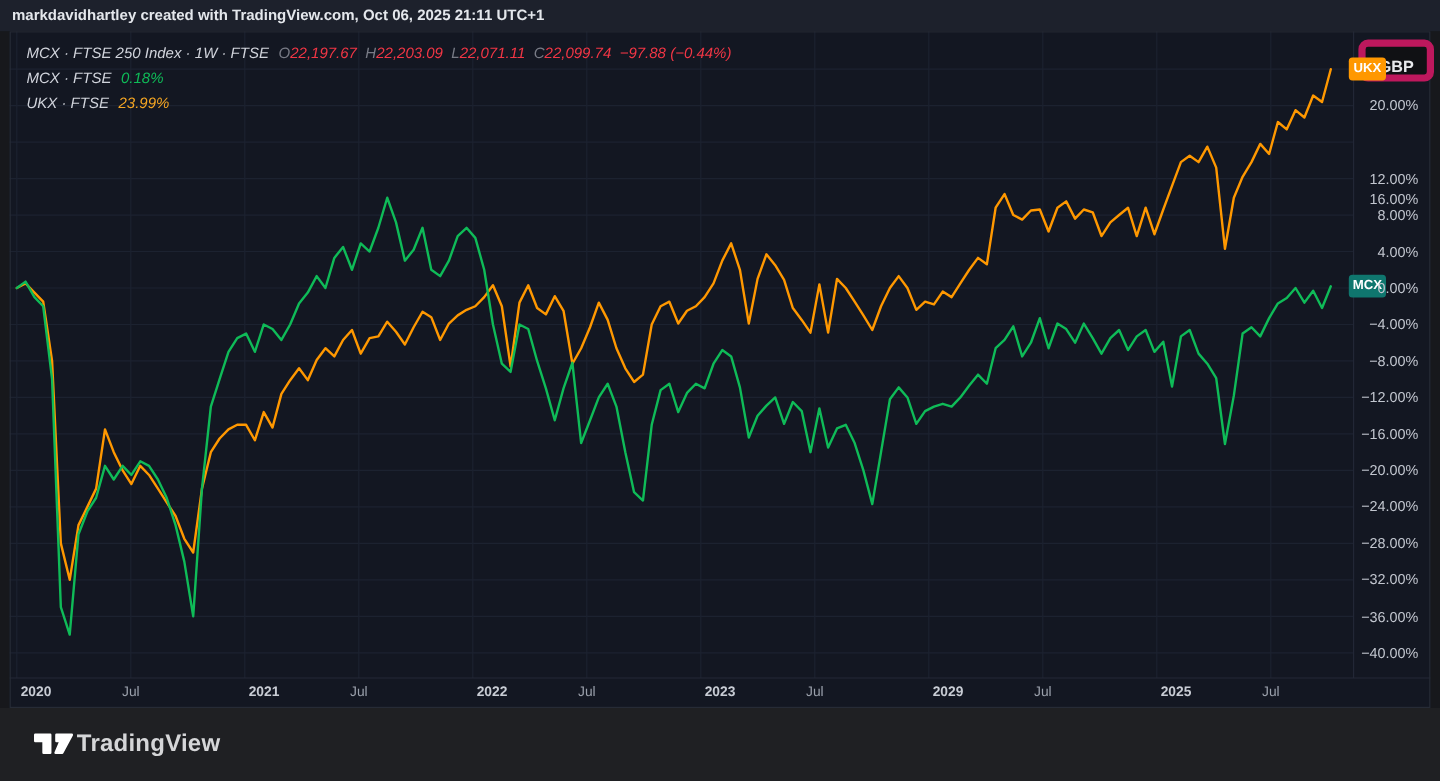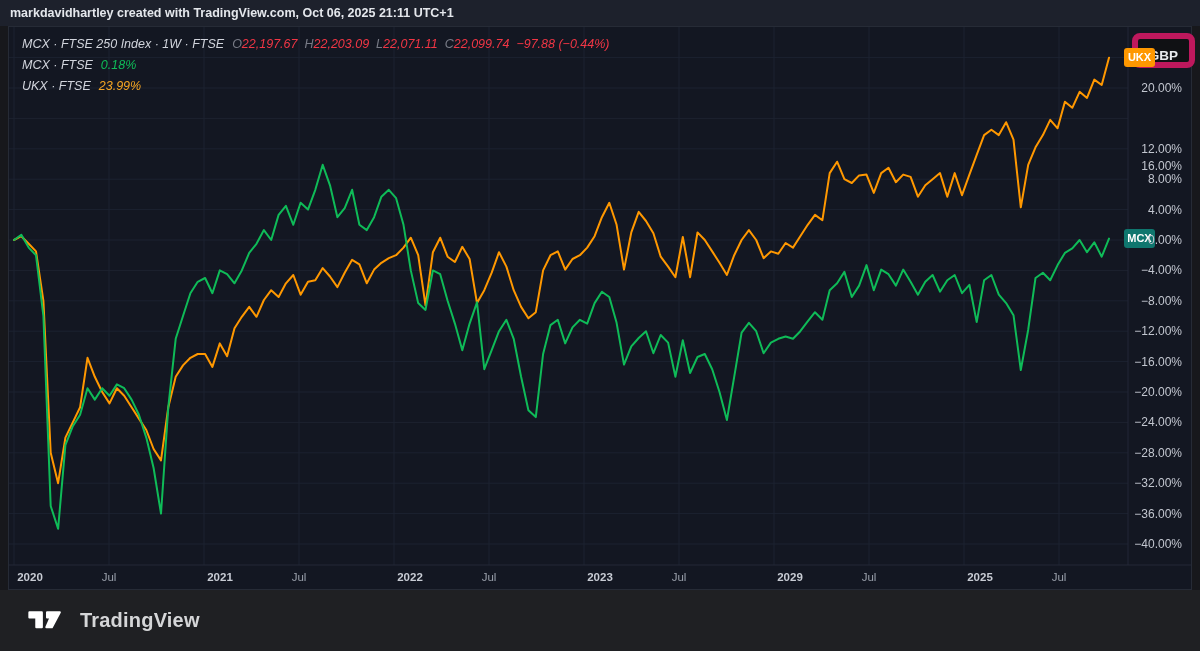--- a/index.html
+++ b/index.html
@@ -38,21 +38,21 @@
 
   .series-badge { position:absolute; left:1098px; width:31px; height:19px; border-radius:3px;
                   color:#ffffff; font-size:11px; font-weight:bold; text-align:center;
                   line-height:19px;margin-left:26px; }
   .badge-ukx { background:#ff9800; }
   .badge-mcx { background:#0f766e; }
 
   .footer { position:absolute; left:0; top:590px; width:1200px; height:61px;
             background:#1f2023; }
   .brand { position:absolute; left:28px; top:17px; display:flex; align-items:center;
-           gap:16px; text-decoration:none; cursor:pointer; }
+           gap:0; text-decoration:none; cursor:pointer; }
   .brand-text { color:#d5d6d8; font-size:20px; font-weight:bold; letter-spacing:0.2px; }
 </style>
 </head>
 <body>
 
 <div class="page">
 
   <div class="topbar">
     <span class="attribution">markdavidhartley created with TradingView.com, Oct 06, 2025 21:11 UTC+1</span>
   </div>

